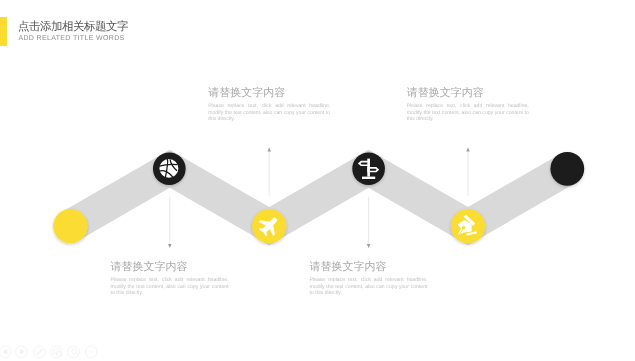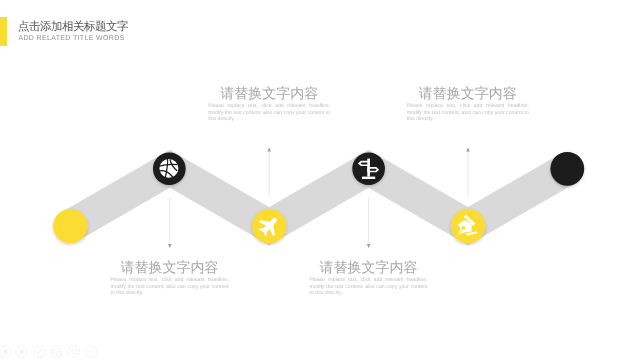--- a/index.html
+++ b/index.html
@@ -16,21 +16,21 @@
   .hdr-cn{position:absolute;left:18.1px;top:20px;font-size:11.5px;color:#575757;
           font-family:"Liberation Sans","DejaVu Sans",sans-serif;letter-spacing:-0.5px;line-height:14px;white-space:nowrap;}
   .hdr-en{position:absolute;left:18.4px;top:35.0px;font-size:7.0px;color:#8f8f8f;
           letter-spacing:0.35px;line-height:8px;white-space:nowrap;}
 
   
   .diagram{position:absolute;left:0;top:0;width:635px;height:361px;}
 
   
   .tb{position:absolute;width:122px;}
-  .tb .t{font-size:14px;color:#a8a8a8;text-align:center;line-height:11px;white-space:nowrap;}
+  .tb .t{font-size:11px;color:#a8a8a8;text-align:left;line-height:11px;white-space:nowrap;}
   .tb .b{font-size:5.15px;color:#c0c0c0;text-align:justify;line-height:6.7px;margin-top:4px;}
 </style>
 </head>
 <body>
 
 <div class="slide">
 
   <div class="hdr-bar"></div>
   <div class="hdr-cn">点击添加相关标题文字</div>
   <div class="hdr-en">ADD RELATED TITLE WORDS</div>

